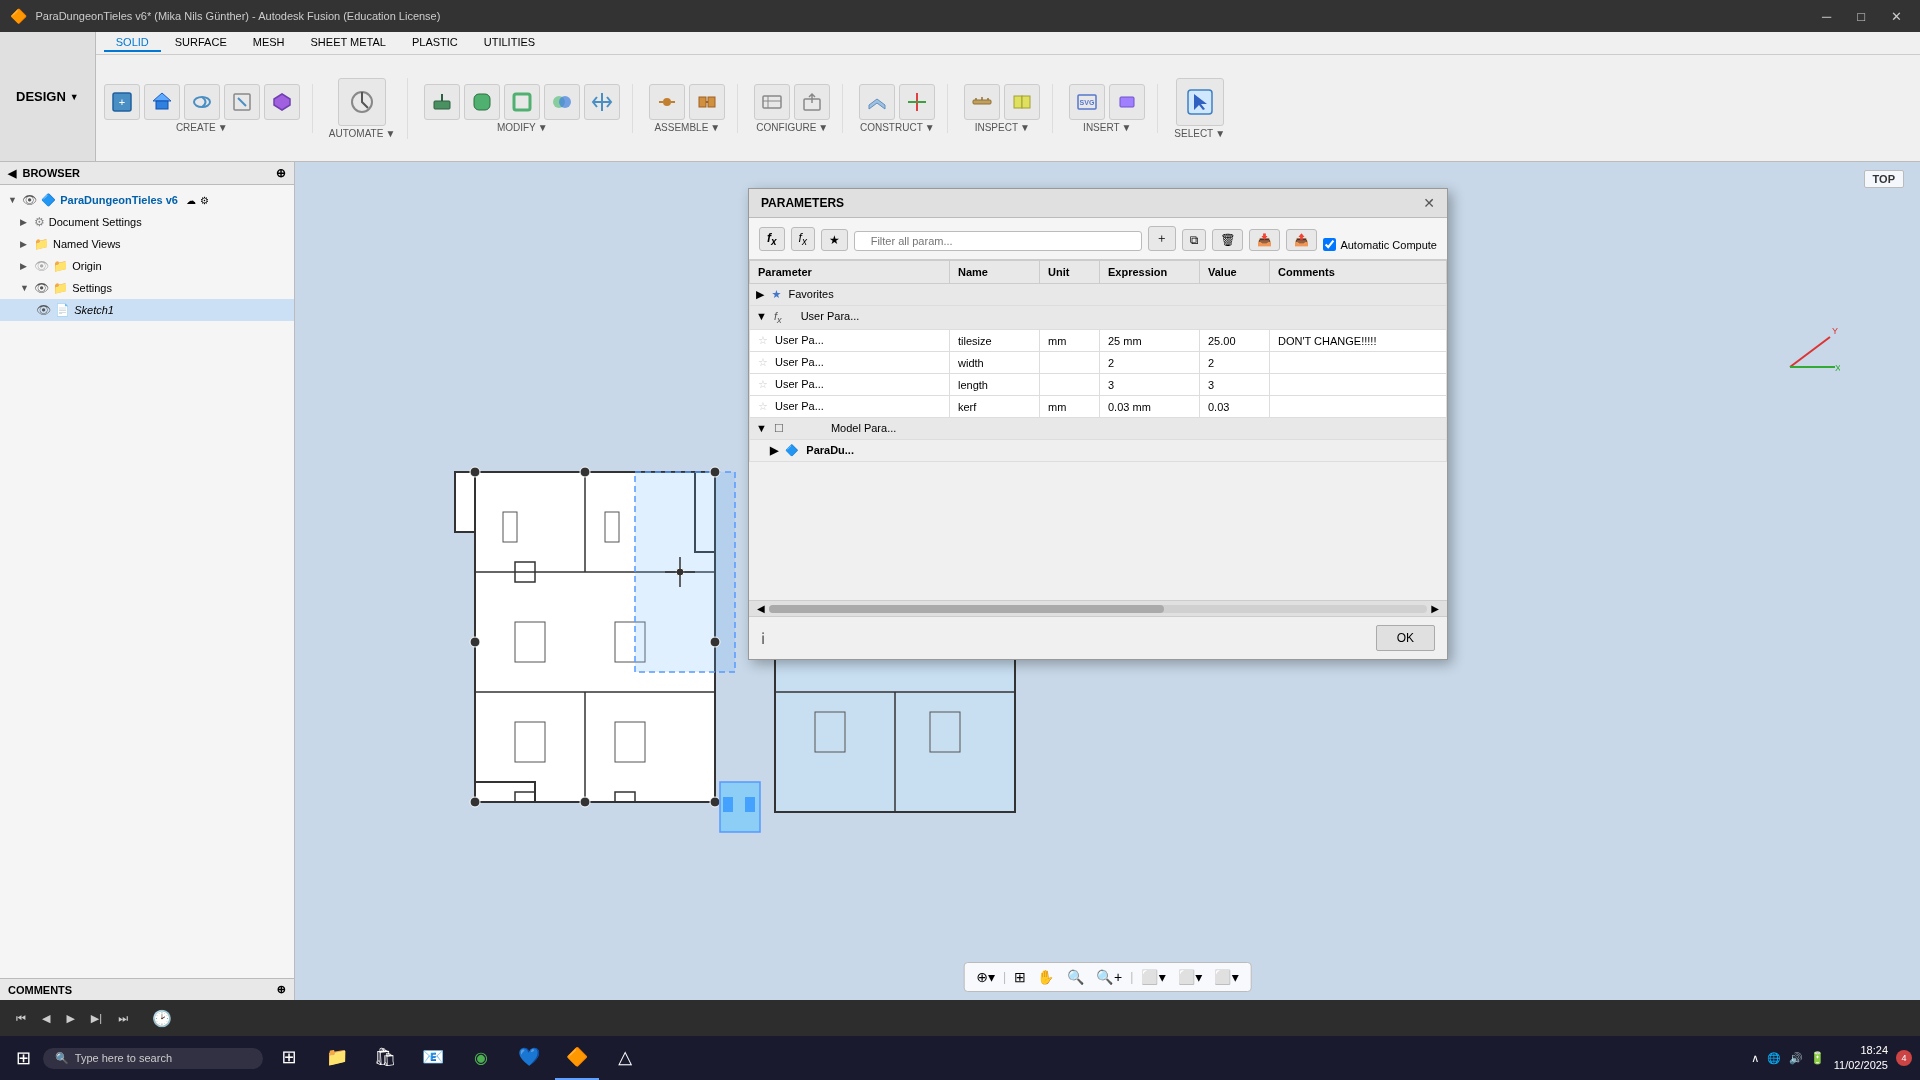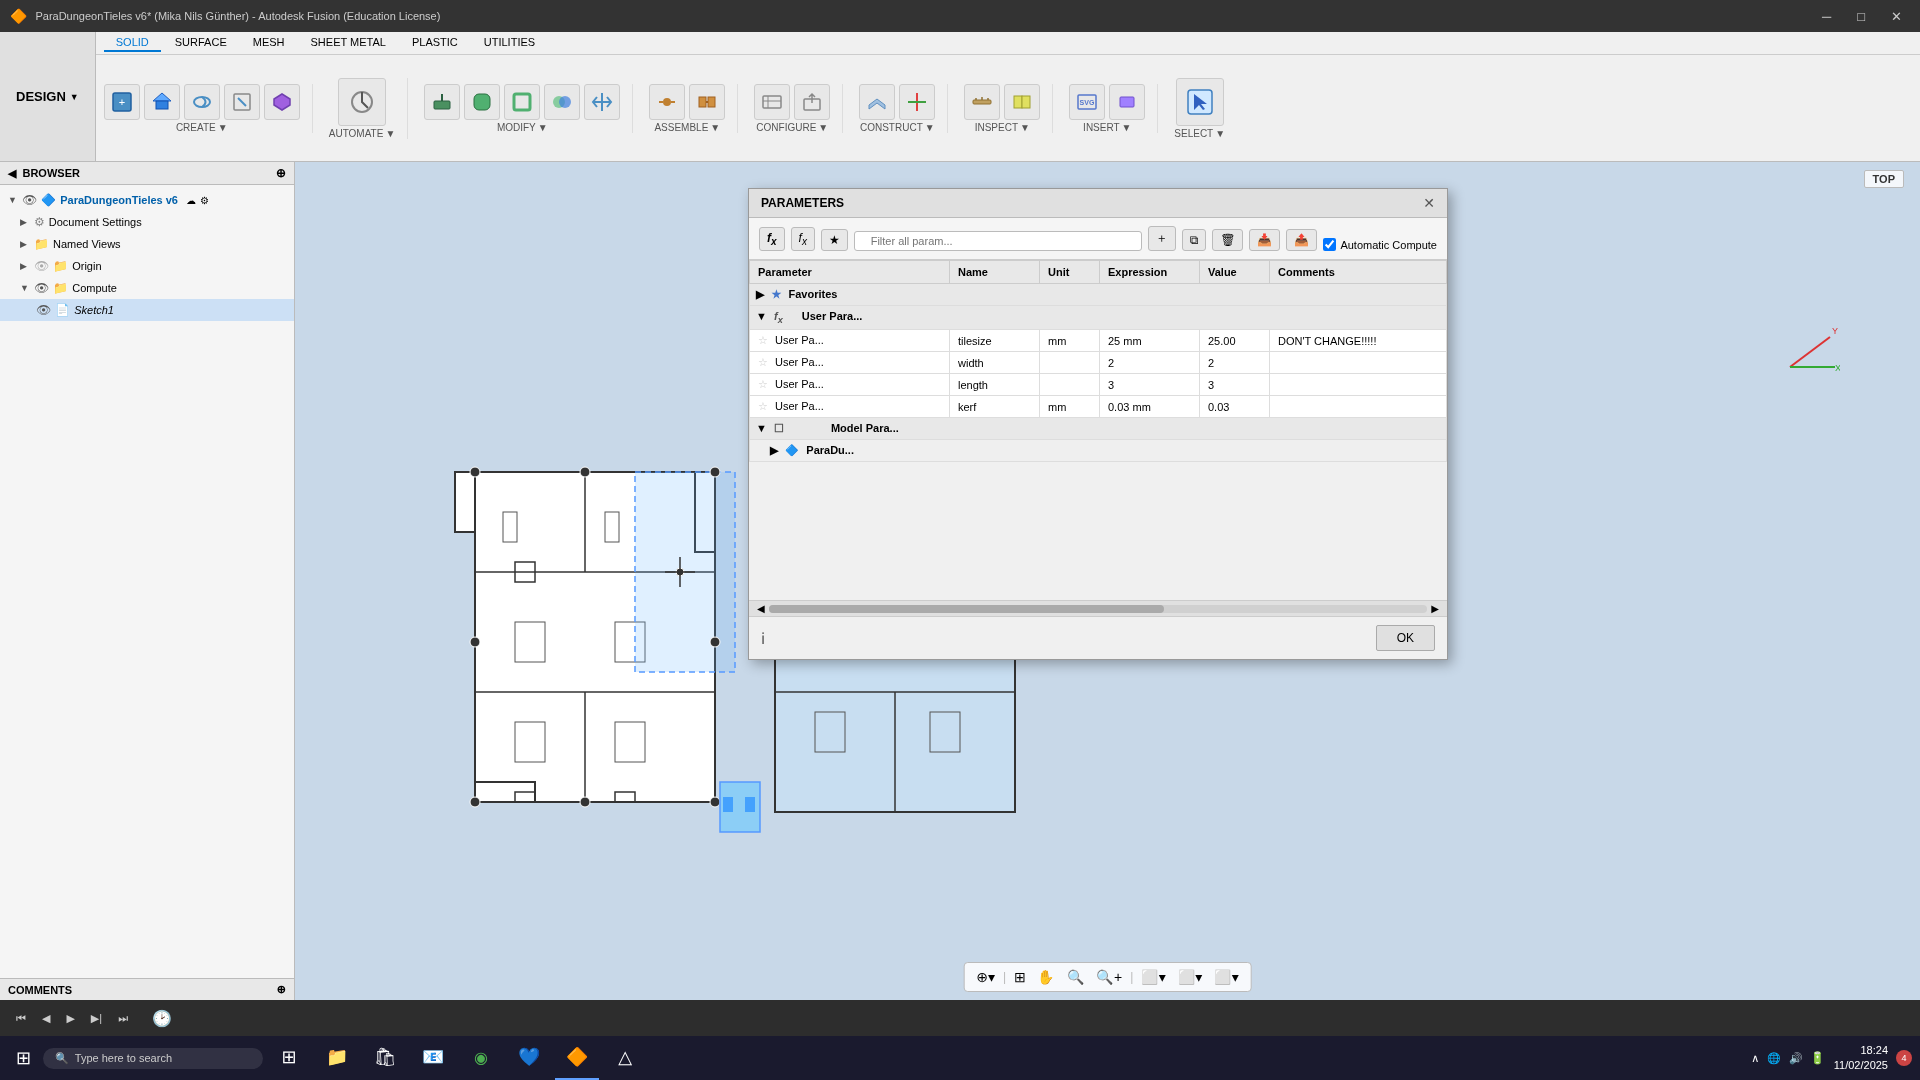--- a/index.html
+++ b/index.html
@@ -137,21 +137,21 @@
       width: 100%; border-collapse: collapse; font-size: 11px;
     }
     .params-table th {
       background: #e8e8e8; border: 1px solid #ccc; padding: 5px 8px;
       text-align: left; font-weight: bold; position: sticky; top: 0;
     }
     .params-table td {
       border: 1px solid #ddd; padding: 4px 8px; background: white;
     }
     .params-table .group-row td {
-      background: #e8e8e8; font-weight: bold; padding: 4px 6px;
+      background: #e8e8e8; font-weight: normal; padding: 4px 6px;
     }
     .params-table .subgroup-row td {
       background: #efefef; font-weight: bold;
     }
 
     
     .dialog-scrollbar-area {
       height: 16px; background: #e0e0e0; border-top: 1px solid #ccc;
       display: flex; align-items: center; padding: 0 4px;
     }
@@ -492,21 +492,21 @@
         <span class="tree-arrow expand-arrow">▶</span>
         <span style="color:#aaa;font-size:12px;">👁</span>
         <span style="color:#888;font-size:12px;">📁</span>
         <span>Origin</span>
       </div>
 
       <div class="tree-item tree-indent-1">
         <span class="tree-arrow expand-arrow">▼</span>
         <span style="color:#555;font-size:12px;">👁</span>
         <span style="color:#888;font-size:12px;">📁</span>
-        <span>Compute</span>
+        <span>Settings</span>
       </div>
 
       <div class="tree-item tree-indent-2 selected">
         <span style="color:#555;font-size:12px;">👁</span>
         <span style="color:#4477aa;font-size:12px;">📄</span>
         <span style="font-style:italic;">Sketch1</span>
       </div>
     </div>
     <div class="sidebar-bottom">
       <span>COMMENTS</span>

